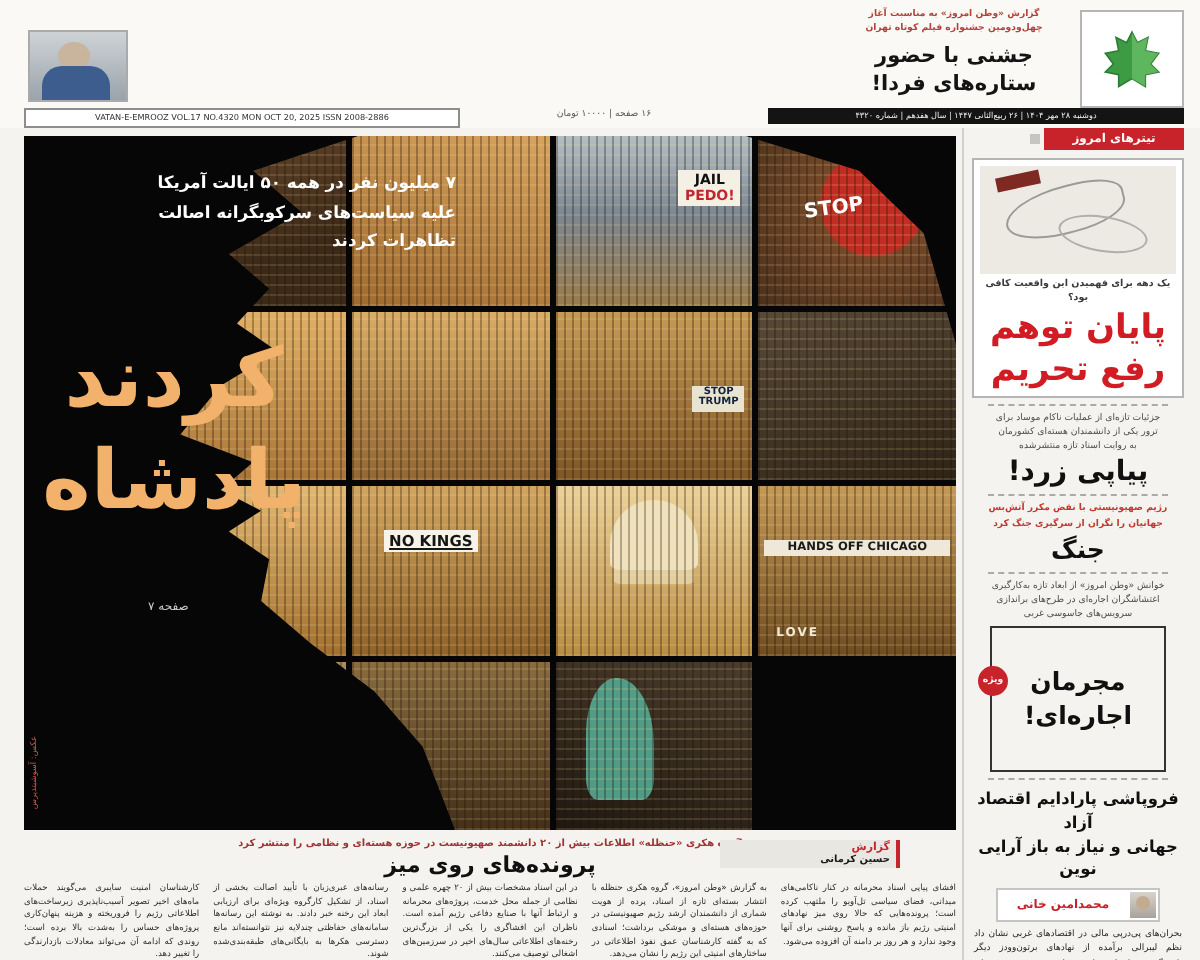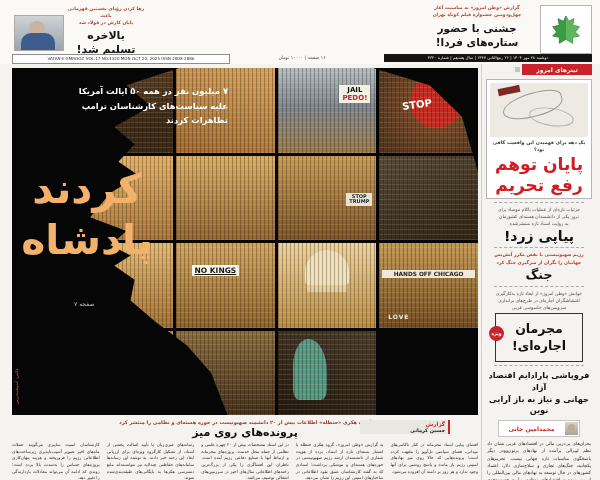--- a/index.html
+++ b/index.html
@@ -98,21 +98,21 @@
   .sk2{position:absolute;left:40%;top:46%;width:44%;height:30%;border:1px solid #aeaeaa;
        border-radius:50%;transform:rotate(9deg);}
   .sk3{position:absolute;left:8%;top:8%;width:22px;height:7px;background:#7e2a22;transform:rotate(-12deg);}
   .sb-k{font-size:4.8px;text-align:center;color:#3a3a3a;font-weight:bold;line-height:1.5;margin-top:2px;}
   .sb-t1{font-size:17px;font-weight:bold;color:#d11c24;text-align:center;line-height:1.2;margin-top:1px;}
   .sb-div{border-top:1px dashed #aaa;margin:3px 8px;}
   .sb-k2{font-size:4.6px;text-align:center;color:#4a4a4a;line-height:1.55;}
   .sb-k2.red{color:#c0392b;font-weight:bold;}
   .sb-t2{font-size:14px;font-weight:bold;color:#101010;text-align:center;margin:1px 0;}
   .sb-t3{font-size:12.5px;font-weight:bold;color:#101010;text-align:center;line-height:1.3;margin:1px 0;}
-  .sb-box2{position:relative;border:1px solid #333;margin:2px 9px;padding:6px 0;}
+  .sb-box2{position:relative;border:1px solid #333;margin:2px 9px;padding:18px 0;}
   .sb-badge{position:absolute;left:-7px;top:26%;width:15px;height:15px;border-radius:50%;
             background:#c8232b;color:#fff;font-size:4.6px;line-height:15px;text-align:center;font-weight:bold;}
   .op-title{font-size:8.2px;font-weight:bold;color:#101010;text-align:center;line-height:1.45;margin-top:4px;}
   .op-author{display:flex;align-items:center;border:1px solid #c5c5c5;margin:3px 12px;height:15px;background:#fff;}
   .op-photo{width:13px;height:13px;margin:0 1px;background:linear-gradient(180deg,#d8d4cd,#a8a39a);position:relative;}
   .op-photo::before{content:"";position:absolute;left:3px;top:2px;width:7px;height:7px;border-radius:50%;background:#c3ab90;}
   .op-name{flex:1;text-align:center;font-size:6px;font-weight:bold;color:#c8232b;}
   .op-body{font-size:4.5px;line-height:1.58;text-align:justify;color:#262626;padding:0 1px;}
 
   
@@ -129,30 +129,20 @@
 </head>
 <body>
 
 <div class="page">
 
   <div class="mast">
     <div class="m-photo">
       <div class="head"></div>
       <div class="body"></div>
     </div>
-    <div class="m-left-txt">
-      <div class="m-kicker">
-        <span>رها کردن رؤیای نخستین قهرمانی باعث</span><br>
-        <span>پایان کارش در فولاد شد</span>
-      </div>
-      <div class="m-head">
-        <span>بالاخره</span><br>
-        <span>تسلیم شد!</span>
-      </div>
-    </div>
 
 
     <div class="m-right-txt">
       <div class="m-kicker">
         <span>گزارش «وطن امروز» به مناسبت آغاز</span><br>
         <span>چهل‌ودومین جشنواره فیلم کوتاه تهران</span>
       </div>
       <div class="m-head2">
         <span>جشنی با حضور</span><br>
         <span>ستاره‌های فردا!</span>
@@ -202,21 +192,21 @@
         <div class="tile t14">
           <span class="sign s-nkia"><span>NO KINGS IN</span><span class="bar"></span><span>AMERICA</span></span>
         </div>
         <div class="tile t15"></div>
         <div class="tile t16"></div>
       </div>
     </div>
 
     <div class="hero-kicker">
       <span>۷ میلیون نفر در همه ۵۰ ایالت آمریکا</span><br>
-      <span>علیه سیاست‌های کارشناسان ترامپ</span><br>
+      <span>علیه سیاست‌های سرکوبگرانه اصالت</span><br>
       <span>تظاهرات کردند</span>
     </div>
     <div class="hero-title">
       <span>کردند</span><br>
       <span>پادشاه</span>
     </div>
     <div class="hero-pageref">صفحه ۷</div>
     <div class="hero-credit">عکس: آسوشیتدپرس</div>
   </div>
 

